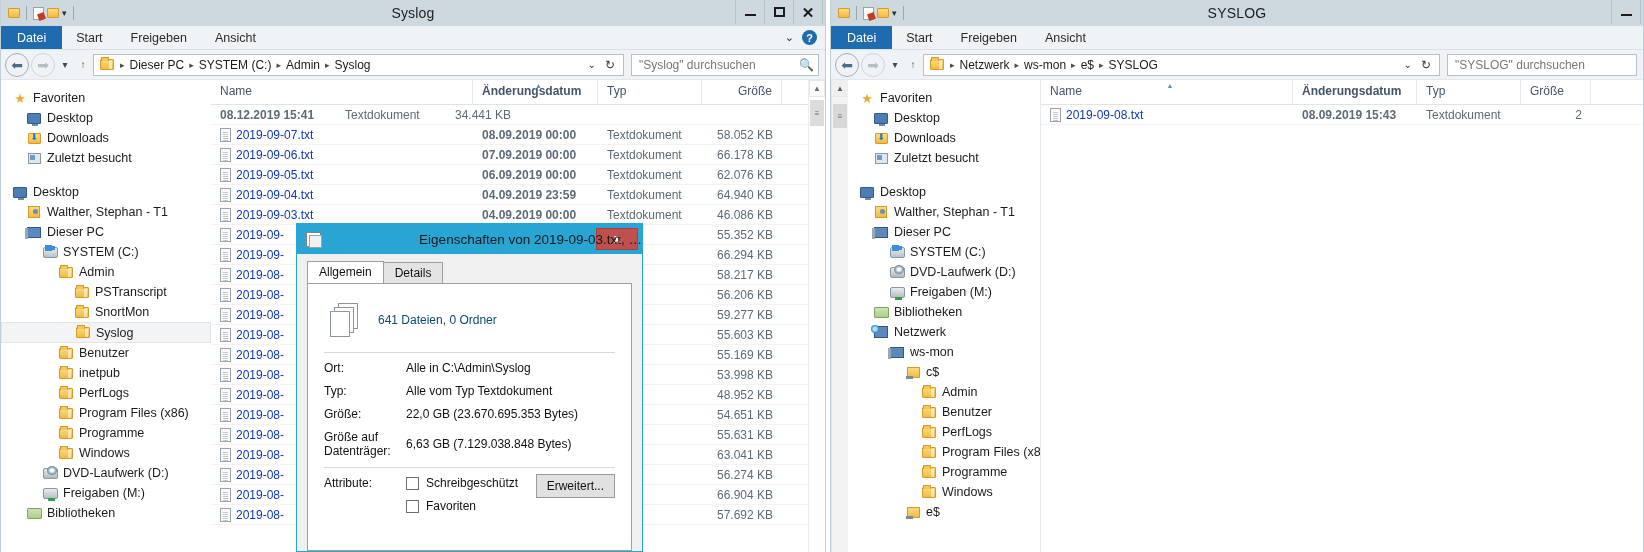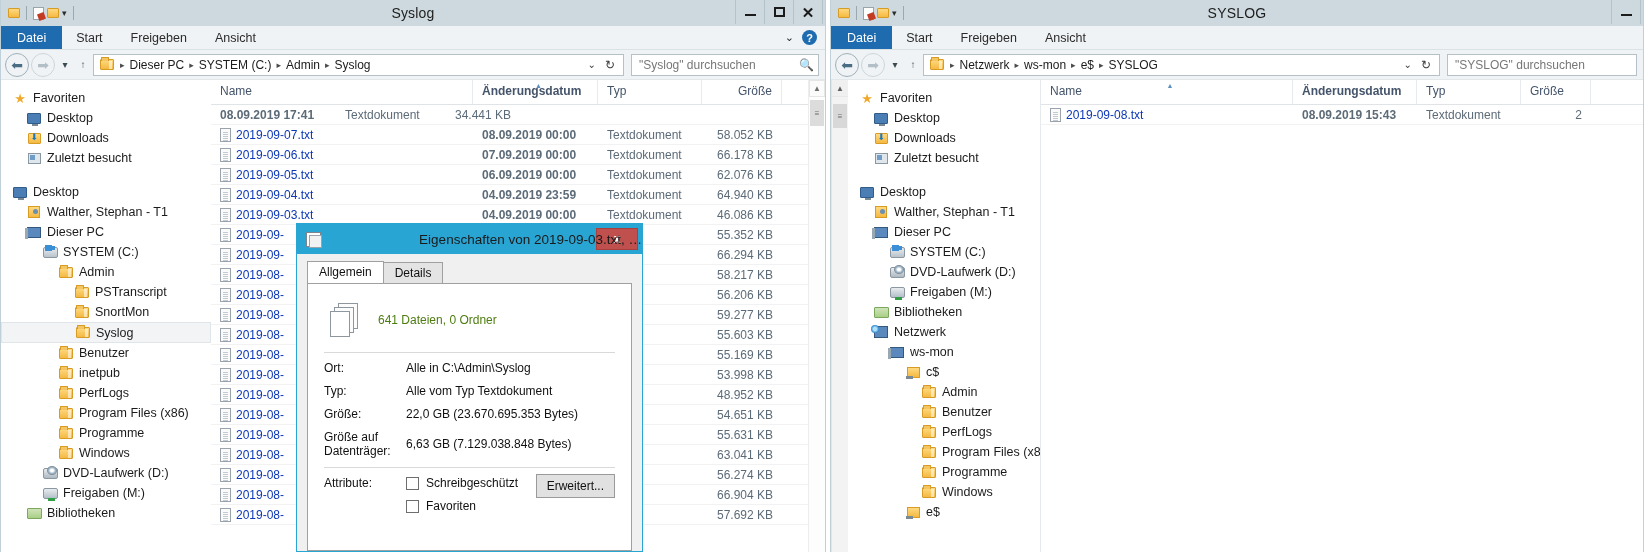--- a/index.html
+++ b/index.html
@@ -415,21 +415,21 @@
   .dlg-head { display: flex; align-items: center; gap: 18px; height: 48px; }
   .dlg-multi {
     width: 30px; height: 34px; position: relative; flex: 0 0 30px; margin-left: 6px;
   }
   .dlg-multi i {
     position: absolute; width: 20px; height: 26px; background:#fcfcfc; border:1px solid #8e979e;
   }
   .dlg-multi i:nth-child(1){ left: 8px; top: 0px; }
   .dlg-multi i:nth-child(2){ left: 4px; top: 4px; }
   .dlg-multi i:nth-child(3){ left: 0px; top: 8px; background:#fff; }
-  .dlg-count { font-size: 12px; color:#4d7c0f; }
+  .dlg-count { font-size: 12px; color:#0c4a6e; }
   .hr { height: 1px; background: #d9d9d9; margin: 8px 0 8px 0; }
   .prow { display: flex; font-size: 12px; color:#111; margin-bottom: 9px; }
   .plabel { width: 82px; flex: 0 0 82px; }
   .pvalue { flex: 1 1 auto; }
   .prow.tall .plabel { line-height: 14px; }
   .arow { display: flex; font-size: 12px; color:#111; align-items: flex-start; }
   .acol { flex: 1 1 auto; }
   .cbline { display: flex; align-items: center; gap: 7px; margin-bottom: 9px; }
   .cb { width: 13px; height: 13px; background:#fff; border: 1px solid #6e6e6e; flex: 0 0 13px; }
   .btn {
@@ -638,21 +638,21 @@
 
       <div class="listpane">
         <div class="colhdr">
           <div class="col c-name">Name</div>
           <div class="col c-date sorted">Änderungsdatum</div>
           <div class="col c-type">Typ</div>
           <div class="col c-size num">Größe</div>
         </div>
         <div id="left-rows">
             <div class="row">
-              <div class="cell date c-date">08.09.2019 17:41</div>
+              <div class="cell date c-date">08.12.2019 15:41</div>
               <div class="cell type c-type">Textdokument</div>
               <div class="cell size c-size">34.441 KB</div>
             </div>
             <div class="row">
               <div class="cell name c-name">
                 <span class="i-doc"></span>
                 <span>2019-09-07.txt</span>
               </div>
               <div class="cell date c-date">08.09.2019 00:00</div>
               <div class="cell type c-type">Textdokument</div>

